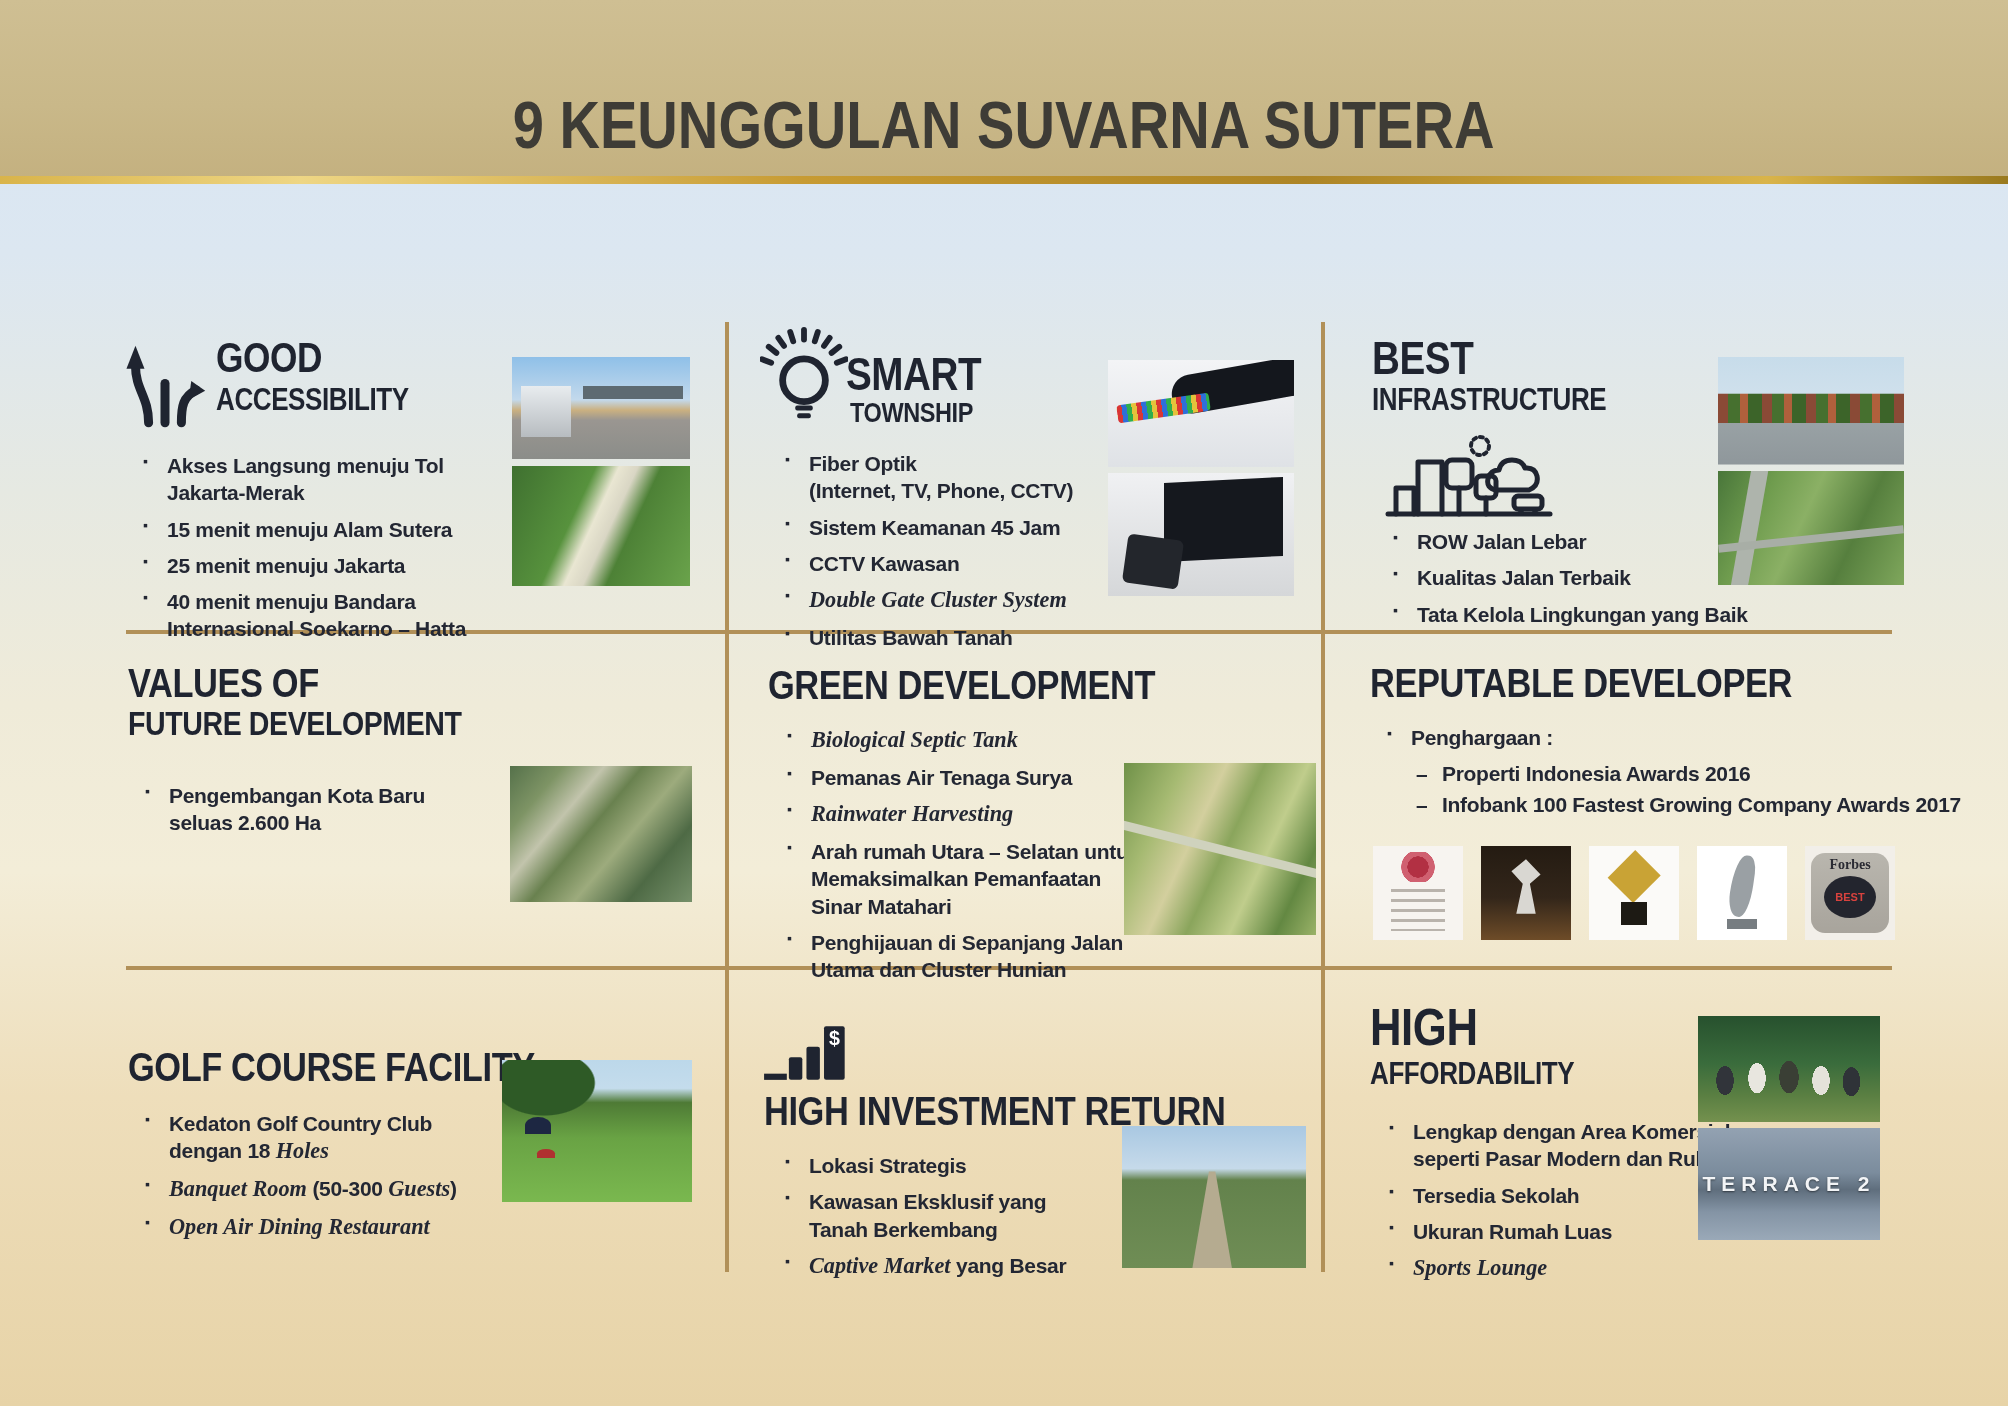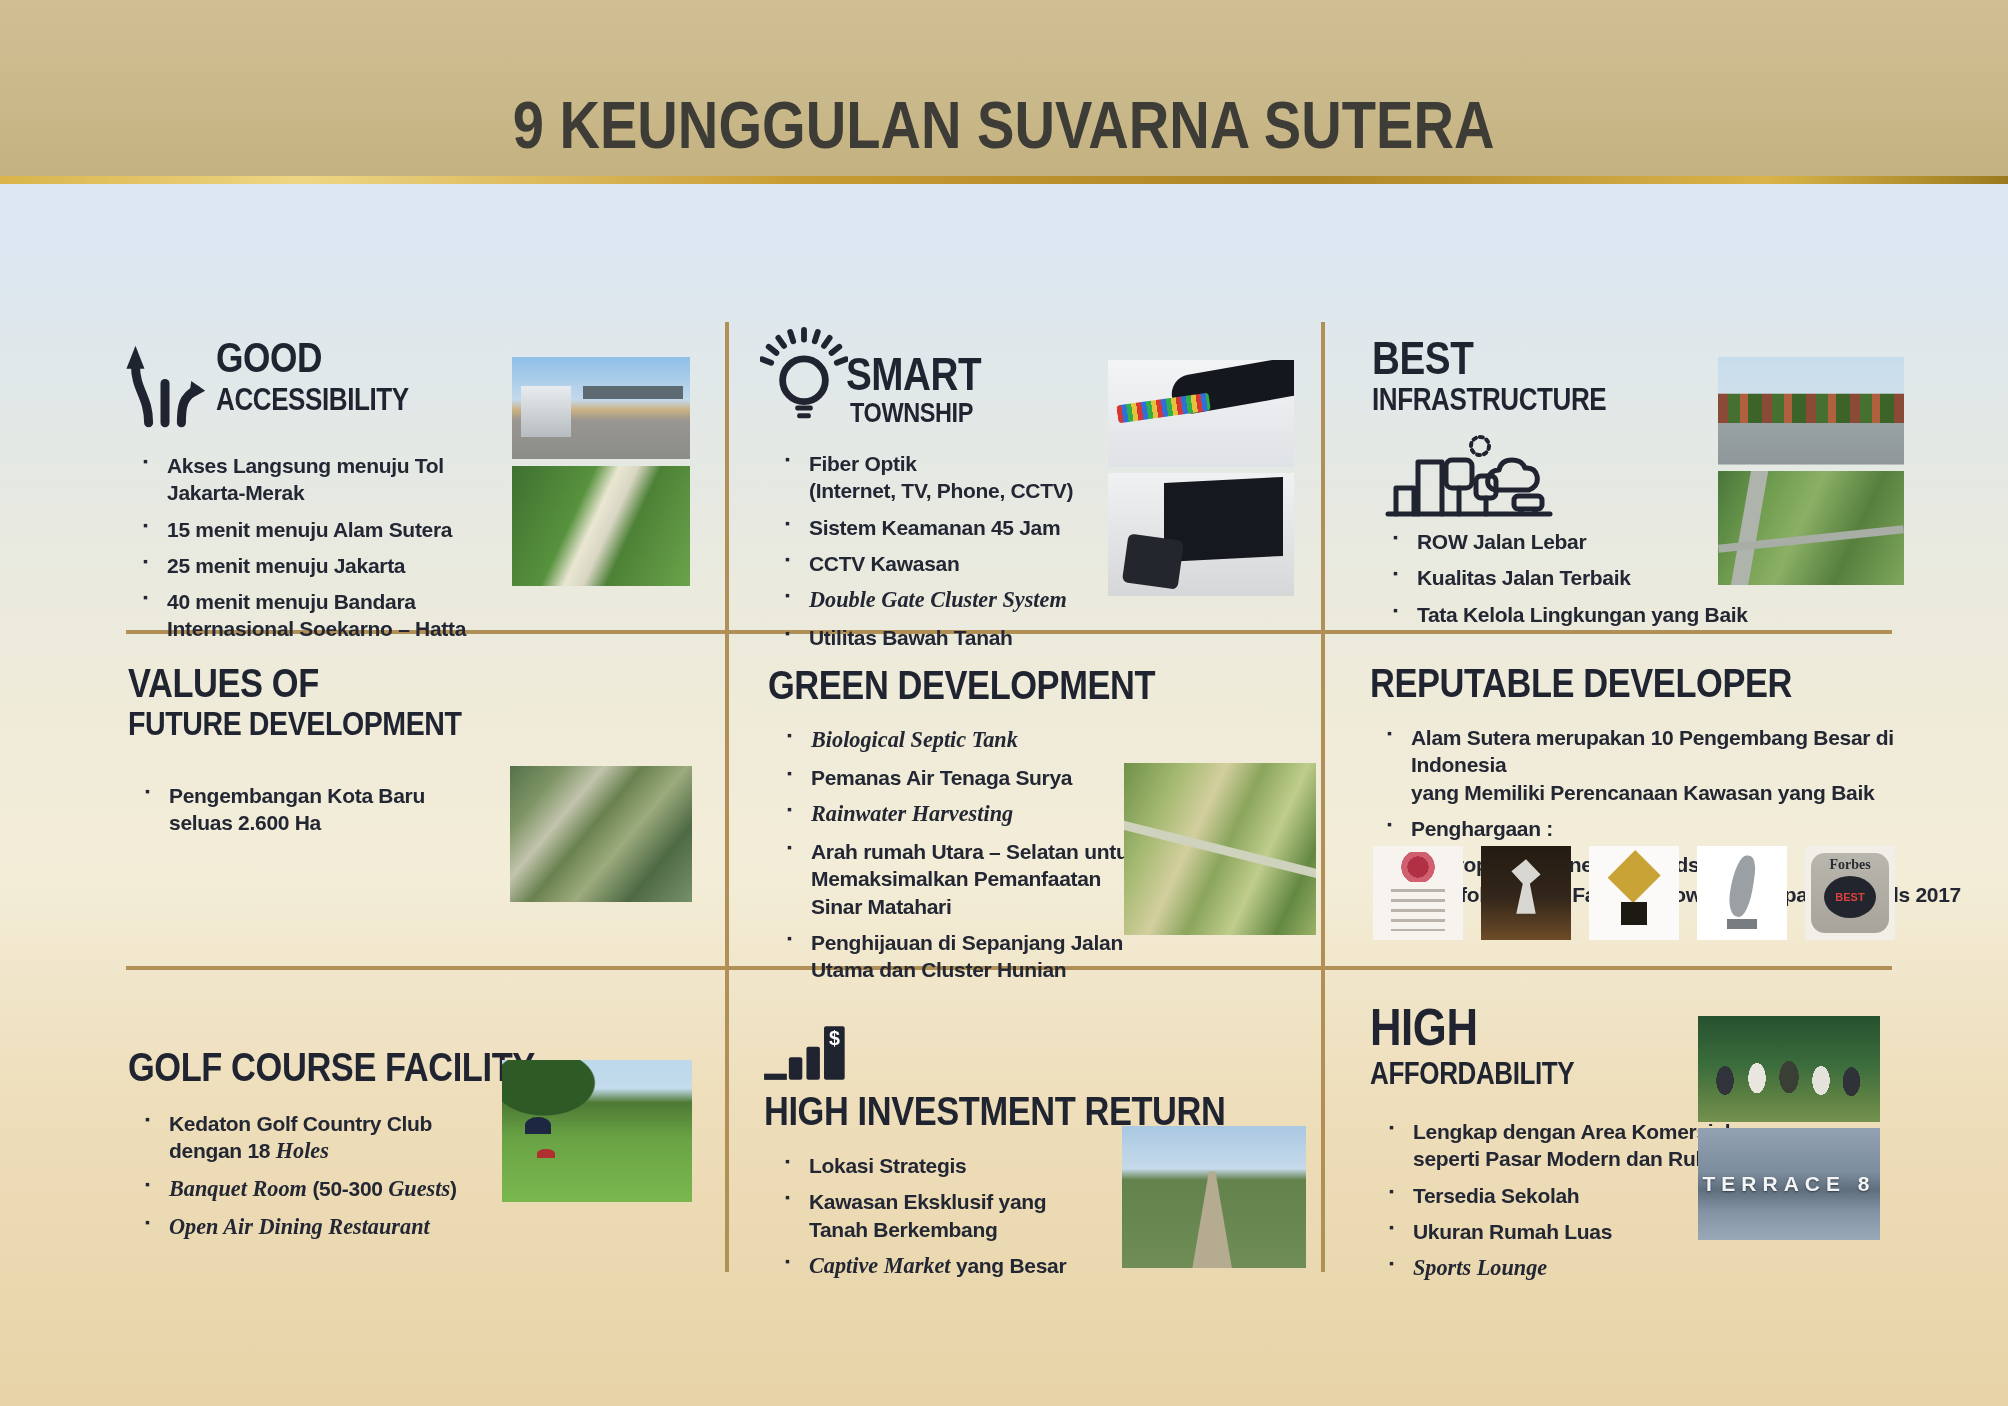--- a/index.html
+++ b/index.html
@@ -203,21 +203,20 @@
         <li><span class="it">Rainwater Harvesting</span></li>
         <li><span>Arah rumah Utara – Selatan untuk</span><br><span>Memaksimalkan Pemanfaatan</span><br><span>Sinar Matahari</span></li>
         <li><span>Penghijauan di Sepanjang Jalan</span><br><span>Utama dan Cluster Hunian</span></li>
       </ul>
     <div class="photo ph-housing" style="left:1124px;top:763px;width:192px;height:172px"></div>
   </section>
 
   <section>
     <div class="hl" style="left:1370px;top:662px;font-size:41px"><span>REPUTABLE DEVELOPER</span></div>
     <ul class="bullets" style="left:1374px;top:714px;width:610px">
-        <li><span>Alam Sutera merupakan 10 Pengembang Besar di Indonesia</span><br><span>yang Memiliki Perencanaan Kawasan yang Baik</span></li>
         <li><span>Penghargaan :</span></li>
         <li class="dash"><span>Properti Indonesia Awards 2016</span></li>
         <li class="dash"><span>Infobank 100 Fastest Growing Company Awards 2017</span></li>
       </ul>
     <div class="aw aw1" style="left:1373px"></div>
     <div class="aw aw2" style="left:1481px"></div>
     <div class="aw aw3" style="left:1589px"></div>
     <div class="aw aw4" style="left:1697px"></div>
     <div class="aw aw5" style="left:1805px">
       <div class="plaque">
@@ -260,17 +259,17 @@
     <div class="hl" style="left:1370px;top:1000px;font-size:52px"><span>HIGH</span></div>
     <div class="hl" style="left:1370px;top:1058px;font-size:31px"><span>AFFORDABILITY</span></div>
     <ul class="bullets" style="left:1376px;top:1108px;width:360px">
         <li><span>Lengkap dengan Area Komersial</span><br><span>seperti Pasar Modern dan Ruko</span></li>
         <li><span>Tersedia Sekolah</span></li>
         <li><span>Ukuran Rumah Luas</span></li>
         <li><span class="it">Sports Lounge</span></li>
       </ul>
     <div class="photo ph-students" style="left:1698px;top:1016px;width:182px;height:106px"></div>
     <div class="photo ph-terrace" style="left:1698px;top:1128px;width:182px;height:112px">
-      <span class="terrace-text">TERRACE 8</span>
+      <span class="terrace-text">TERRACE 2</span>
     </div>
   </section>
 
 </div>
 
 </body></html>

